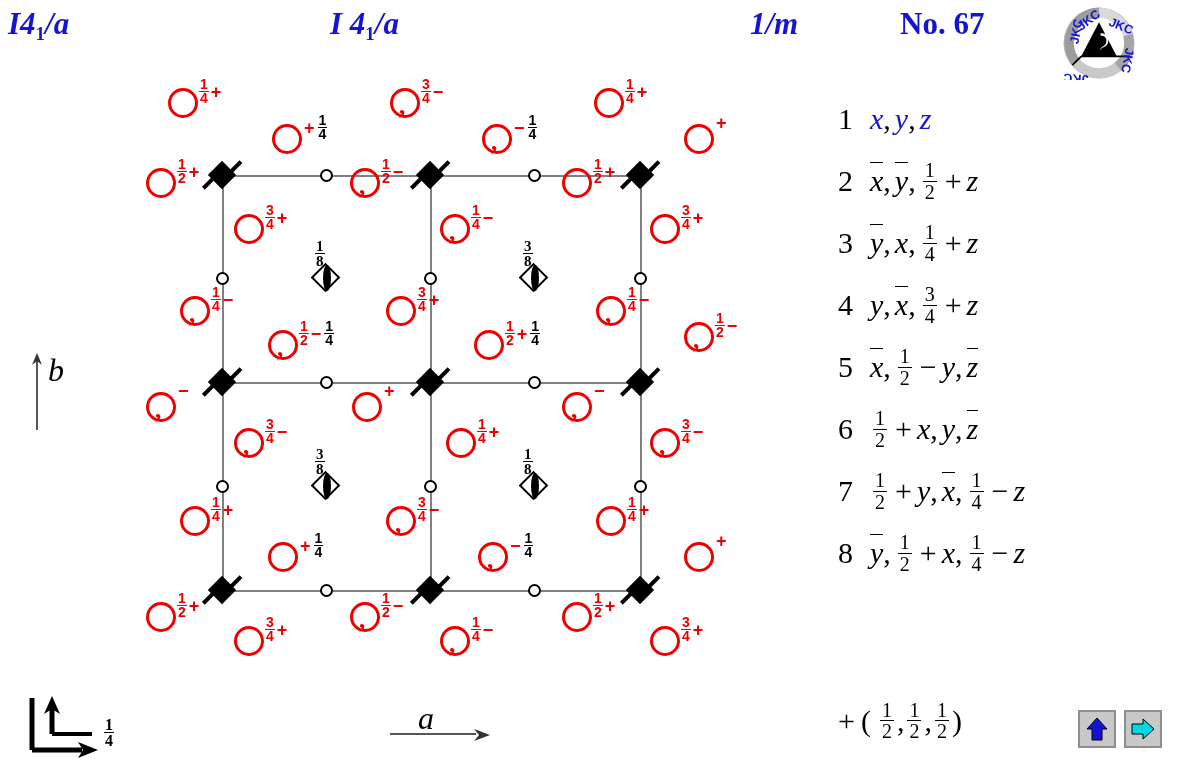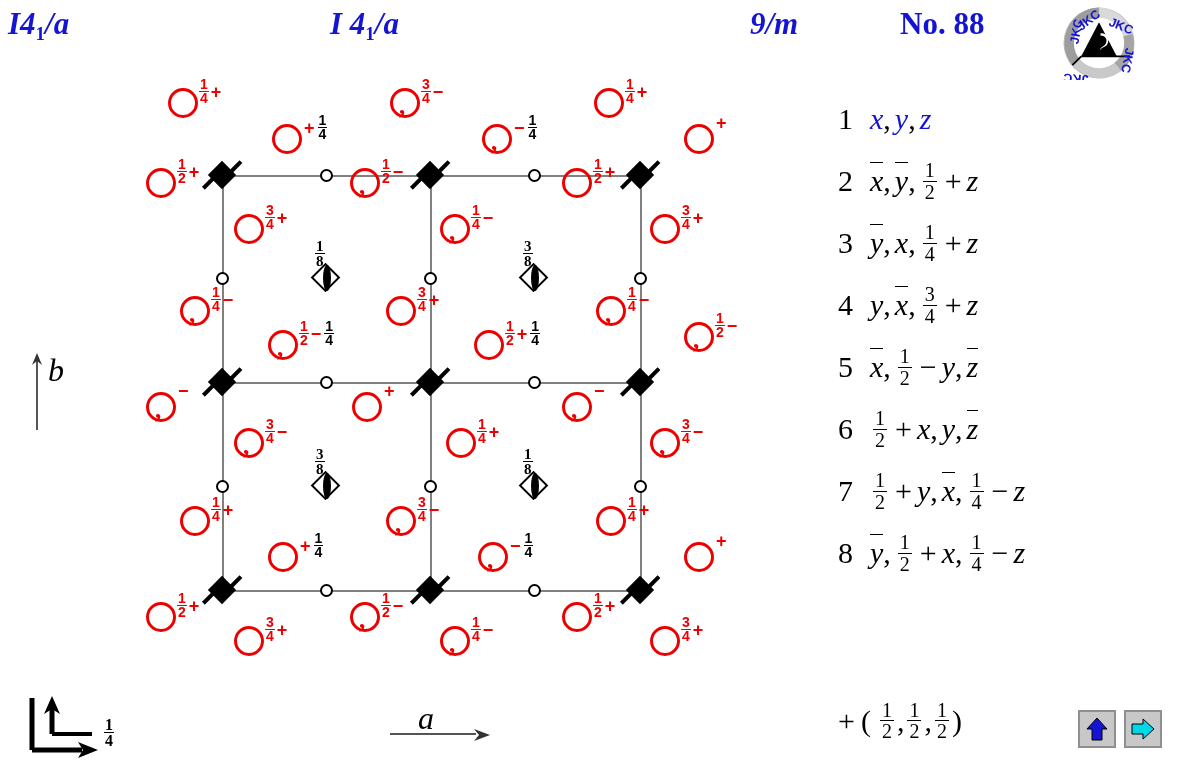--- a/index.html
+++ b/index.html
@@ -115,23 +115,23 @@
 <body>
 
 <div class="abs hdr" style="left:8px;top:8px;">
   <span>I</span><span>4</span><span class="sub">1</span><span>/a</span>
 </div>
 
 <div class="abs hdr" style="left:330px;top:8px;">
   <span>I </span><span>4</span><span class="sub">1</span><span>/a</span>
 </div>
 
-<div class="abs hdr" style="left:750px;top:8px;">9/m</div>
-
-<div class="abs hdr hdr-roman" style="left:900px;top:8px;font-style:normal;">No. 88</div>
+<div class="abs hdr" style="left:750px;top:8px;">1/m</div>
+
+<div class="abs hdr hdr-roman" style="left:900px;top:8px;font-style:normal;">No. 67</div>
 
 <div class="abs" style="left:1062px;top:6px;">
   <svg class="logo" viewBox="0 0 100 100">
     <circle cx="50" cy="50" r="48" fill="#b9b9b9"></circle>
     <path d="M50 50 L50 2 A48 48 0 0 1 95 38 Z" fill="#d9d9d9"></path>
     <path d="M50 50 L95 38 A48 48 0 0 1 80 88 Z" fill="#a5a5a5"></path>
     <path d="M50 50 L80 88 A48 48 0 0 1 14 80 Z" fill="#c9c9c9"></path>
     <path d="M50 50 L14 80 A48 48 0 0 1 50 2 Z" fill="#9d9d9d"></path>
     <circle cx="50" cy="50" r="34" fill="#ffffff"></circle>
     <path d="M50 22 L74 68 L26 68 Z" fill="#000000"></path>

